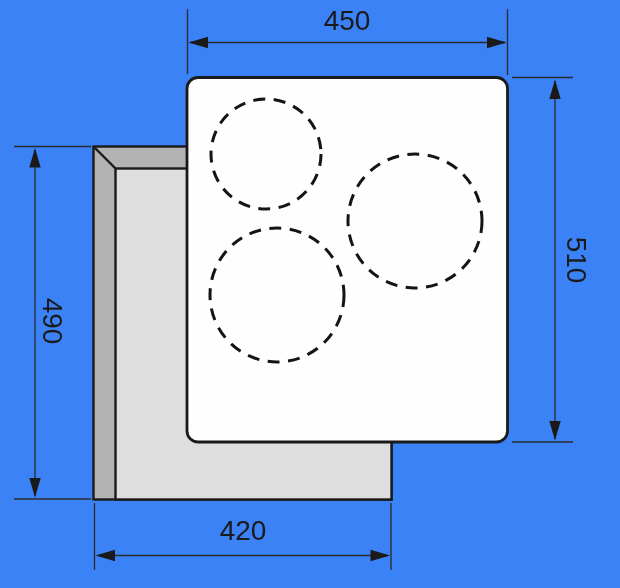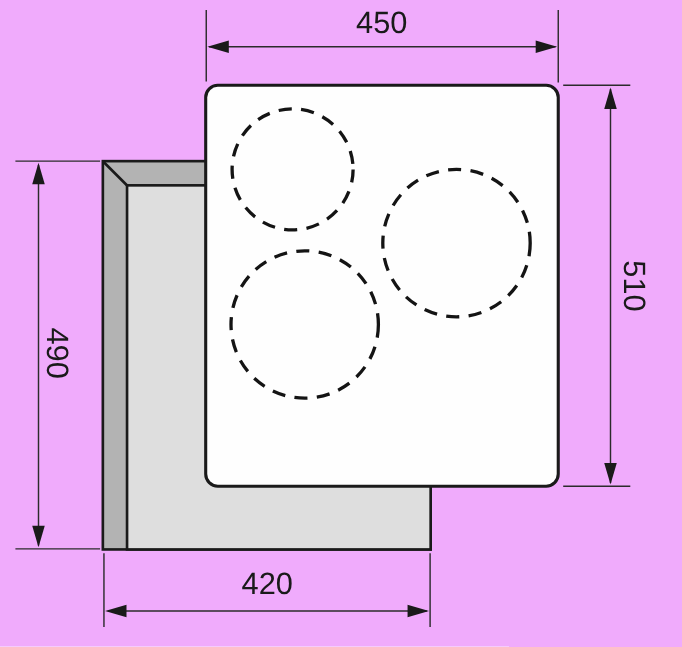--- a/index.html
+++ b/index.html
@@ -5,21 +5,21 @@
   html, body {
     margin: 0;
     padding: 0;
     background: #ffffff;
     font-family: "Liberation Sans", sans-serif;
   }
   .canvas {
     position: relative;
     width: 620px;
     height: 588px;
-    background: #f0abfc;
+    background: #3b82f6;
     overflow: hidden;
   }
   svg { display: block; }
   .shape-outline {
     stroke: #1a1a1a;
     stroke-width: 2.4;
   }
   .panel-outline {
     stroke: #1a1a1a;
     stroke-width: 2.8;

